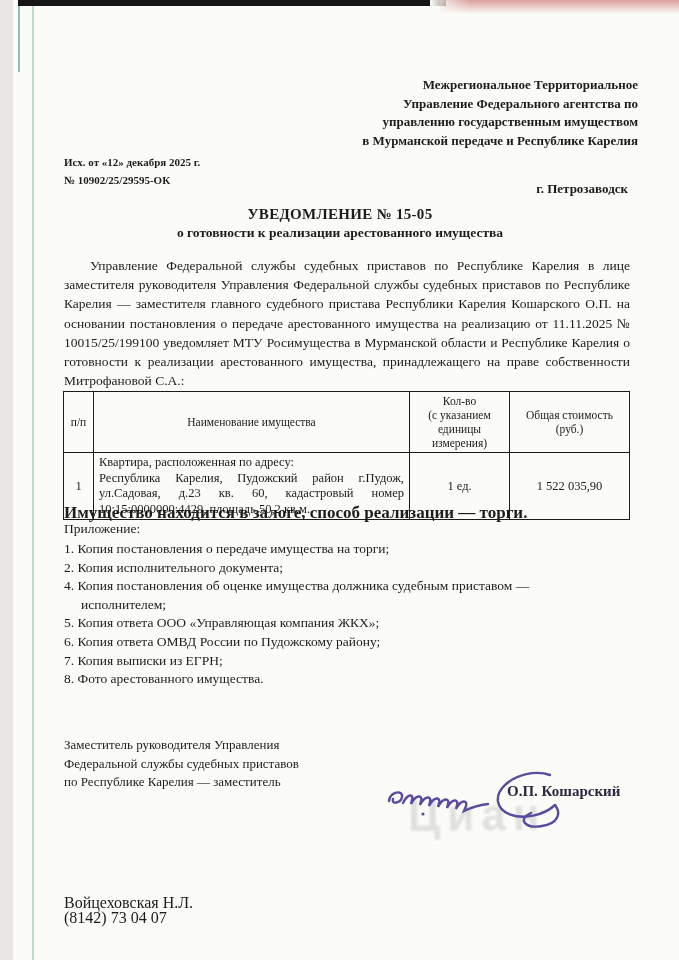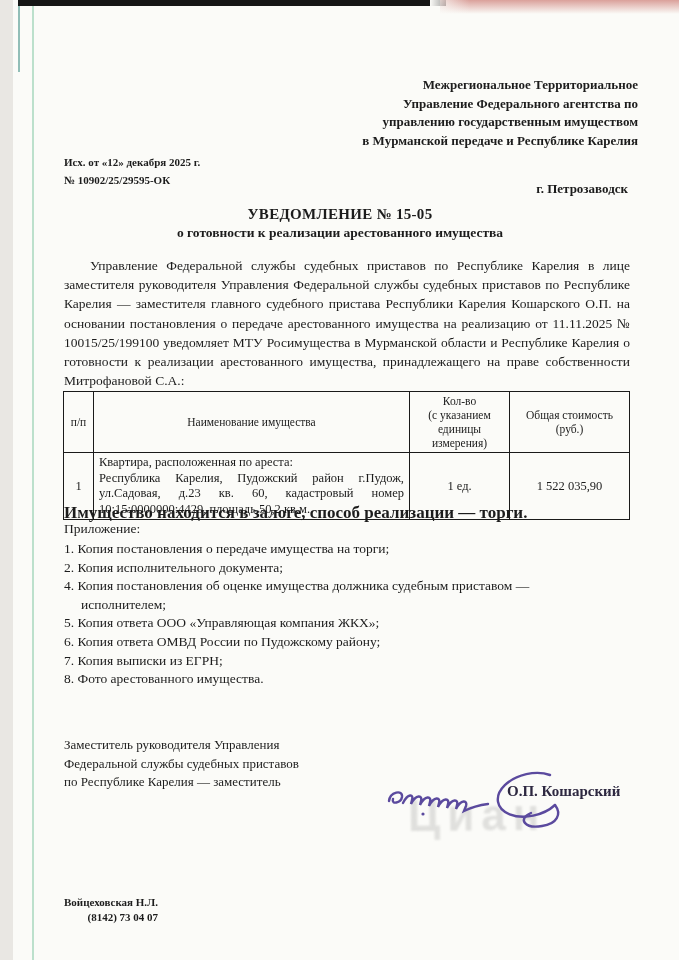--- a/index.html
+++ b/index.html
@@ -49,21 +49,21 @@
 
   .sign-block{left:64px;top:736px;width:330px;font-weight:normal;font-size:13px;line-height:18.5px;}
   .sign-area{left:383px;top:763px;width:262px;height:72px;}
   .ink{stroke:#5b4a9e;stroke-width:2.4;fill:none;stroke-linecap:round;}
   .signer-text{font-family:"Liberation Serif",serif;font-size:15px;font-weight:bold;fill:#2d2840;}
 
   .watermark{left:408px;top:790px;width:250px;font-family:"Liberation Sans",sans-serif;
     font-weight:bold;font-size:44px;letter-spacing:7px;color:#9a9a98;opacity:.28;
     filter:blur(1.2px);transform:rotate(-.5deg);}
 
-  .footer{left:64px;top:895px;font-size:11px;font-weight:bold;line-height:15px;text-align:right;}
+  .footer{left:64px;top:895px;font-size:16px;font-weight:normal;line-height:15px;}
 </style>
 </head>
 <body>
 
 <div class="abs scan-edge-left"></div>
 <div class="abs scan-line-green"></div>
 <div class="abs scan-line-teal"></div>
 <div class="abs scan-bar-top"></div>
 <div class="abs scan-smear-top"></div>
 <div class="abs scan-smear-fade"></div>
@@ -102,21 +102,21 @@
     <th class="h">Наименование имущества</th>
     <th class="h">
       <span>Кол-во</span><br>
       <span>(с указанием единицы измерения)</span>
     </th>
     <th class="h">Общая стоимость (руб.)</th>
   </tr>
   <tr>
     <td class="c-num">1</td>
     <td class="c-name">
-      <span class="nm1">Квартира, расположенная по ареста:</span>
+      <span class="nm1">Квартира, расположенная по адресу:</span>
       <span>Республика Карелия, Пудожский район г.Пудож, ул.Садовая, д.23 кв. 60, кадастровый номер 10:15:0000000:4429, площадь 50,2 кв.м.</span>
     </td>
     <td class="c-qty">1 ед.</td>
     <td class="c-cost">1 522 035,90</td>
   </tr>
 </tbody>
   </table>
 
 <div class="abs pledge">Имущество находится в залоге, способ реализации — торги.</div>
 <div class="abs attach-label">Приложение:</div>

